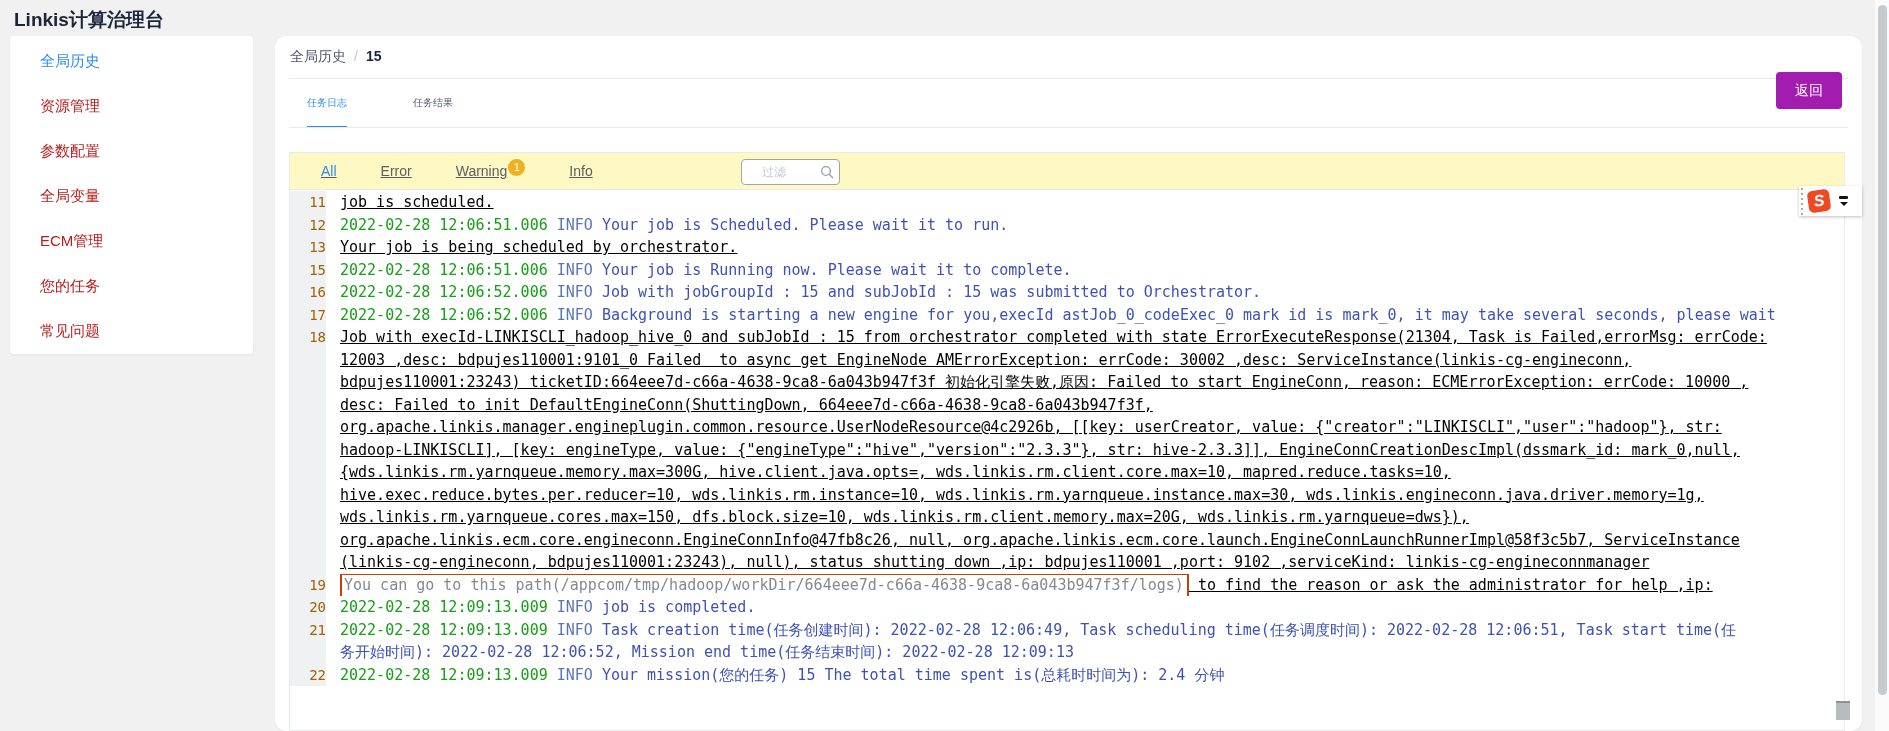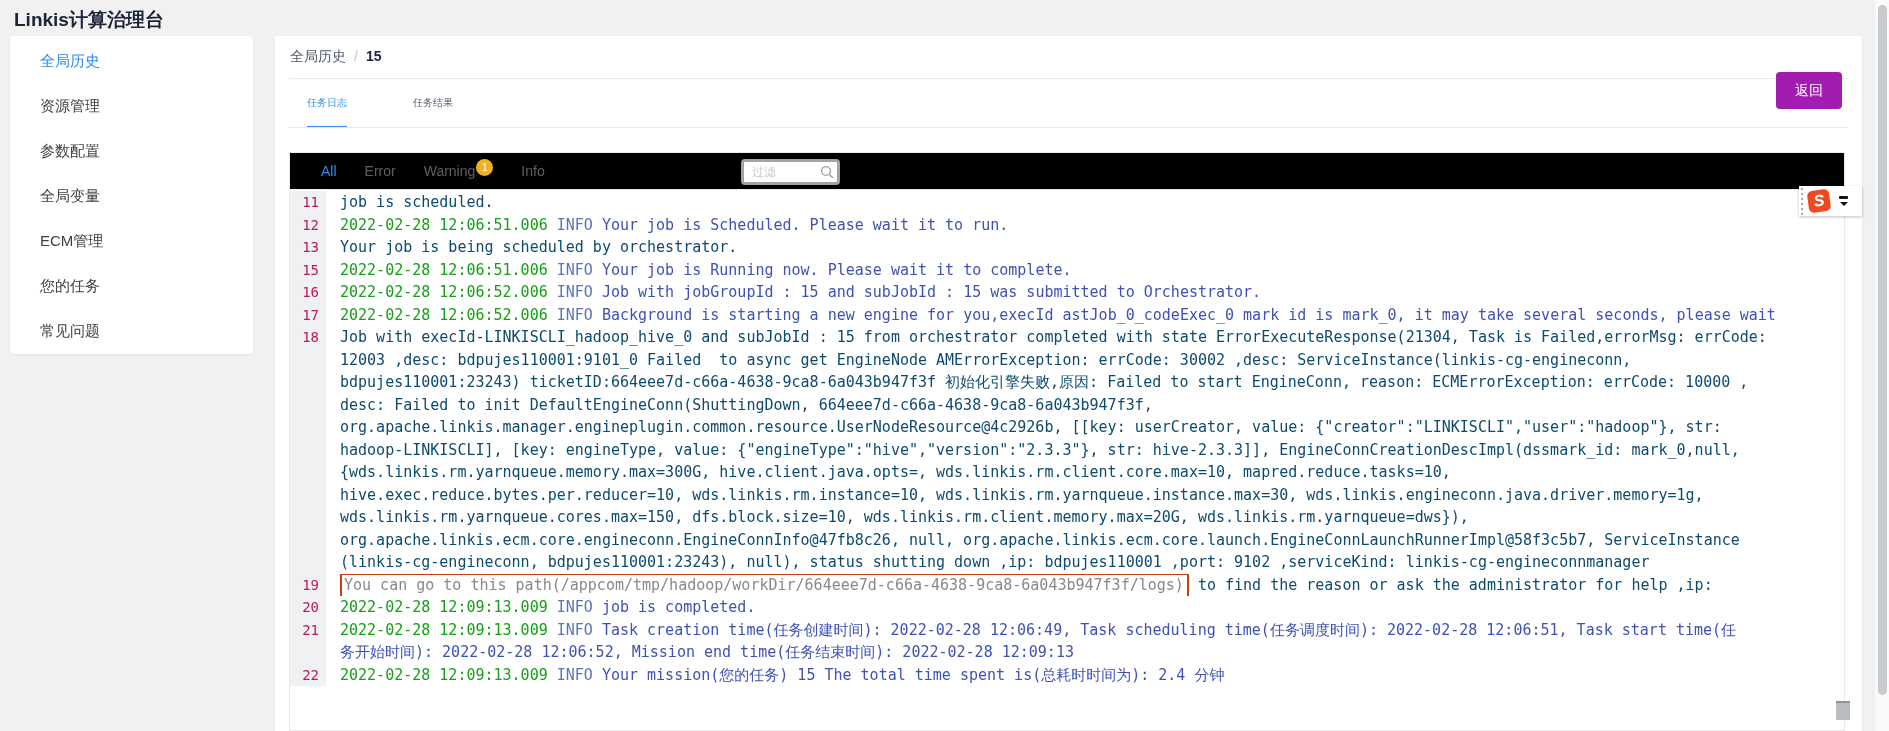--- a/index.html
+++ b/index.html
@@ -17,27 +17,27 @@
   }
   
   .sidebar {
     position:absolute; left:10px; top:36px; width:243px; height:318px;
     background:#ffffff; border-radius:4px;
     box-shadow:0 1px 3px rgba(0,0,0,.05);
     padding-top:2px;
   }
   .side-item {
     height:45px; line-height:45px; padding-left:30px;
-    font-size:15px; color:#404040; cursor:pointer; white-space:nowrap;
+    font-size:15px; color:#b91c1c; cursor:pointer; white-space:nowrap;
   }
   .side-item.active { color:#2d8cf0; }
   
   .main-card {
     position:absolute; left:275px; top:36px; width:1587px; height:695px;
-    background:#ffffff; border-radius:0;
+    background:#ffffff; border-radius:12px;
     box-shadow:0 1px 3px rgba(0,0,0,.05);
   }
   .breadcrumb {
     position:absolute; left:15px; top:12px; font-size:14px; color:#515a6e;
   }
   .breadcrumb .crumb-sep { color:#c0c4cc; margin:0 8px; }
   .breadcrumb .crumb-current { color:#17233d; font-weight:bold; }
   .divider-1 { position:absolute; left:14px; right:14px; top:42px; border-top:1px solid #e9eaec; }
   .tabs-row { position:absolute; left:32px; top:46px; height:45px; display:flex; column-gap:66px; }
   .tab-item {
@@ -53,58 +53,58 @@
     background:#a21caf; color:#ffffff; font-size:14px;
     border:none; border-radius:4px; cursor:pointer;
     font-family:"Liberation Sans","DejaVu Sans",sans-serif;
   }
   
   .log-panel {
     position:absolute; left:14px; right:17px; top:116px; height:579px;
     border:1px solid #e9eaec; background:#ffffff;
   }
   .log-toolbar {
-    position:relative; height:37px; background:#000000;
+    position:relative; height:37px; background:#fef9c3;
     border-bottom:1px solid #e9eaec;
-    display:flex; align-items:center; padding-left:31px; column-gap:28px;
+    display:flex; align-items:center; padding-left:31px; column-gap:44px;text-decoration:underline;
   }
   .log-filter { font-size:14px; color:#5c6066; cursor:pointer; position:relative; white-space:nowrap; }
   .log-filter.active { color:#2d8cf0; }
   .filter-badge {
     display:inline-block; min-width:17px; height:17px; line-height:17px;
     background:#f0b020; color:#ffffff; font-size:11px; text-align:center;
     border-radius:9px; vertical-align:top; margin-left:1px; margin-top:-4px;
   }
   .filter-input-wrap { position:absolute; left:451px; top:6px; width:99px; height:26px; }
   .filter-input {
-    width:100%; height:100%; border:3px solid #a3a3a3; border-radius:4px;
-    padding:0 24px 0 8px; font-size:12px; color:#515a6e; outline:none;
+    width:100%; height:100%; border:1px solid #a3a3a3; border-radius:4px;
+    padding:0 24px 0 20px; font-size:12px; color:#515a6e; outline:none;
     background:#ffffff;
     font-family:"Liberation Sans","DejaVu Sans",sans-serif;
   }
   .filter-input::placeholder { color:#c5c8ce; }
   .search-icon { position:absolute; right:6px; top:6px; }
   
   .log-body { position:absolute; top:38px; left:0; right:0; bottom:0; overflow:hidden; background:#ffffff; }
   .log-row { display:flex; height:22.5px; }
   .log-gutter {
-    flex:0 0 36px; background:#f0f1f3; color:#be185d;
+    flex:0 0 36px; background:#f0f1f3; color:#a16207;
     font-family:"DejaVu Sans Mono","Liberation Mono",monospace;
-    font-size:14px; line-height:22.5px; text-align:right; padding-right:7px;
+    font-size:14px; line-height:22.5px; text-align:right; 
     user-select:none;
   }
   .log-text {
     flex:1 1 auto; padding-left:14px; white-space:pre; overflow:hidden;
     font-family:"DejaVu Sans Mono","Liberation Mono",monospace;
     font-size:15px; line-height:22.5px; color:#7f8389;
   }
   .sg-ts    { color:#16a016; }
   .sg-lvl   { color:#5b74b8; }
   .sg-msg   { color:#3f51b5; }
-  .sg-plain { color:#0c4a6e; }
+  .sg-plain { color:#000000;text-decoration:underline; }
   .sg-box   { color:#85898e; border:2px solid #c2410c; padding:1px 3px 2px 2px; }
   .sg-sel   { background:#c5ddf5; }
   .text-caret {
     display:inline-block; width:2px; height:17px; background:#000;
     vertical-align:text-bottom; margin:0 0 0 1px;
   }
   .log-scroll-thumb {
     position:absolute; right:-6px; bottom:10px; width:14px; height:19px;
     background:#b9bcbf; border-top:2px solid #8f9295;
   }

